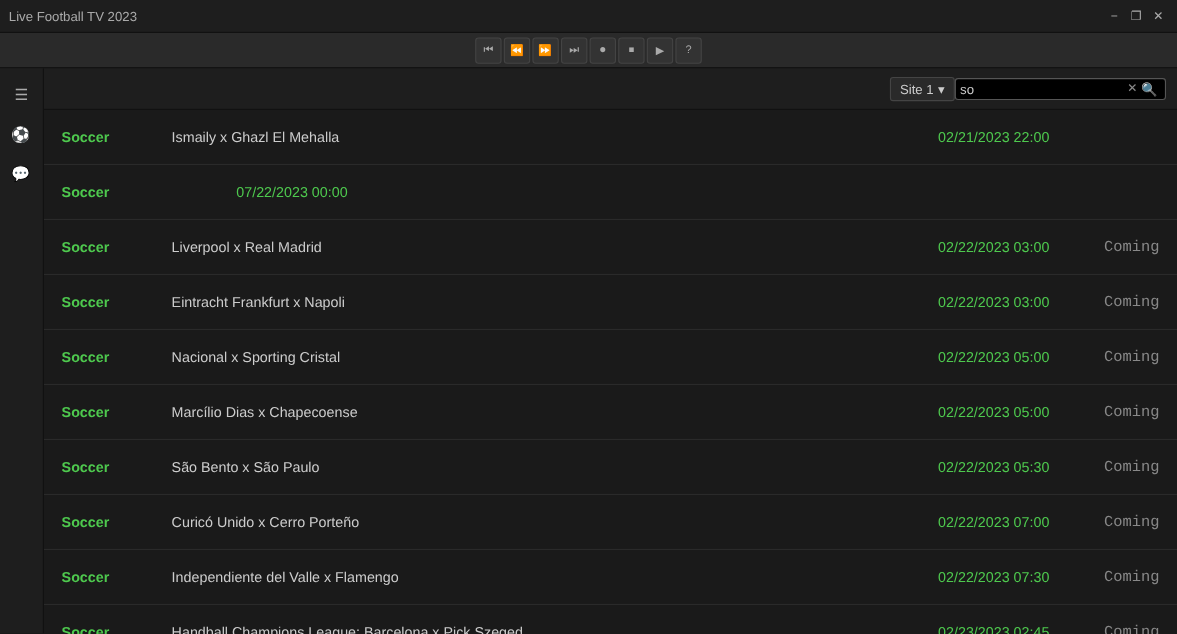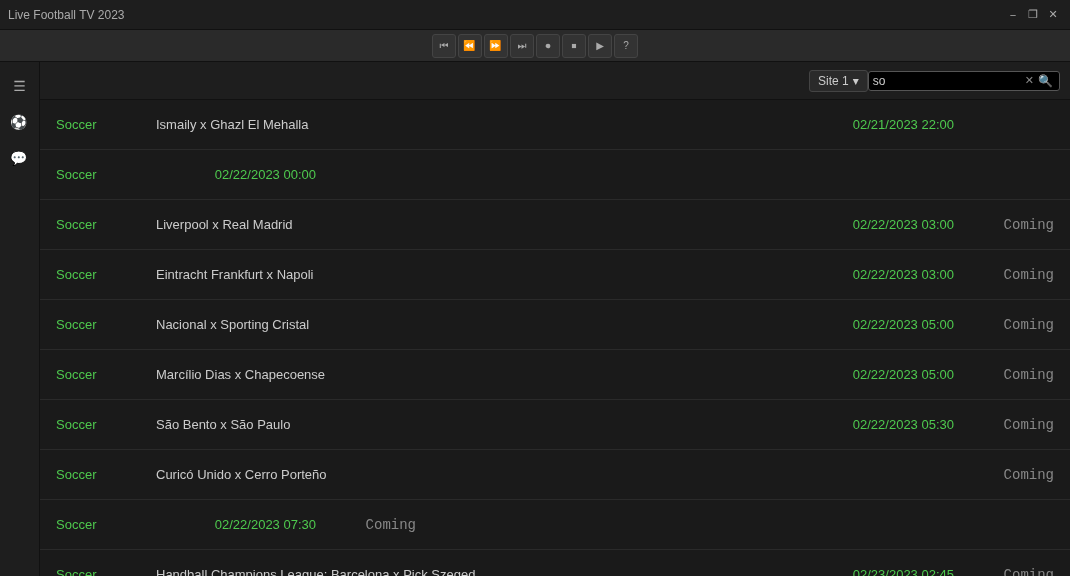--- a/index.html
+++ b/index.html
@@ -182,20 +182,21 @@
       padding: 0 16px;
       height: 50px;
       border-bottom: 1px solid #2a2a2a;
       cursor: pointer;
     }
 
     .event-sport {
       width: 100px;
       color: #4ec94e;
       font-size: 13px;
+      font-weight: bold;
     }
     .event-name {
       flex: 1;
       color: #cccccc;
       font-size: 13px;
     }
     .event-date {
       width: 180px;
       color: #4ec94e;
       font-size: 13px;
@@ -262,21 +263,21 @@
 
     <div class="events-list" id="events-container">
     <div class="event-row">
           <div class="event-sport">Soccer</div>
           <div class="event-name">Ismaily x Ghazl El Mehalla</div>
           <div class="event-date">02/21/2023 22:00</div>
           <div class="event-status"></div>
         </div>
         <div class="event-row">
           <div class="event-sport">Soccer</div>
-          <div class="event-date">02/22/2023 00:00</div>
+          <div class="event-date">07/22/2023 00:00</div>
           <div class="event-status"></div>
         </div>
         <div class="event-row">
           <div class="event-sport">Soccer</div>
           <div class="event-name">Liverpool x Real Madrid</div>
           <div class="event-date">02/22/2023 03:00</div>
           <div class="event-status coming">Coming</div>
         </div>
         <div class="event-row">
           <div class="event-sport">Soccer</div>
@@ -298,24 +299,26 @@
         </div>
         <div class="event-row">
           <div class="event-sport">Soccer</div>
           <div class="event-name">São Bento x São Paulo</div>
           <div class="event-date">02/22/2023 05:30</div>
           <div class="event-status coming">Coming</div>
         </div>
         <div class="event-row">
           <div class="event-sport">Soccer</div>
           <div class="event-name">Curicó Unido x Cerro Porteño</div>
-          <div class="event-status coming">Coming</div>
-        </div>
-        <div class="event-row">
-          <div class="event-sport">Soccer</div>
+          <div class="event-date">02/22/2023 07:00</div>
+          <div class="event-status coming">Coming</div>
+        </div>
+        <div class="event-row">
+          <div class="event-sport">Soccer</div>
+          <div class="event-name">Independiente del Valle x Flamengo</div>
           <div class="event-date">02/22/2023 07:30</div>
           <div class="event-status coming">Coming</div>
         </div>
         <div class="event-row">
           <div class="event-sport">Soccer</div>
           <div class="event-name">Handball Champions League: Barcelona x Pick Szeged</div>
           <div class="event-date">02/23/2023 02:45</div>
           <div class="event-status coming">Coming</div>
         </div>
       </div>

